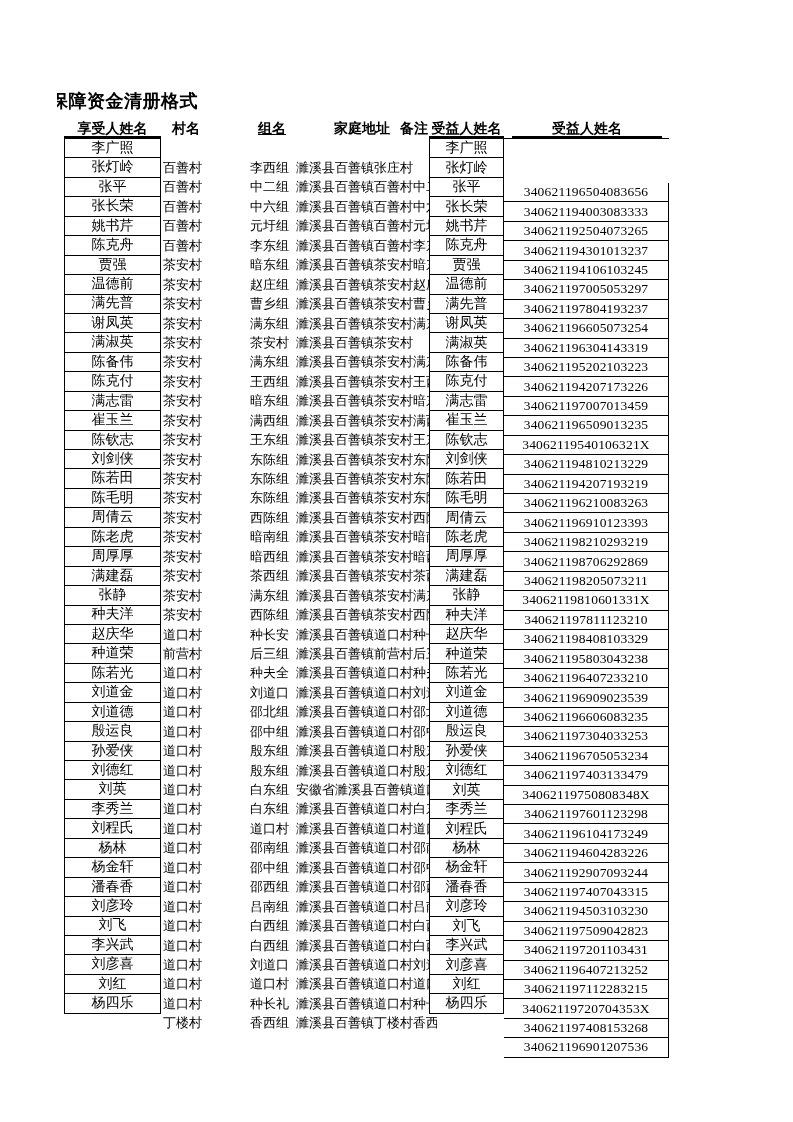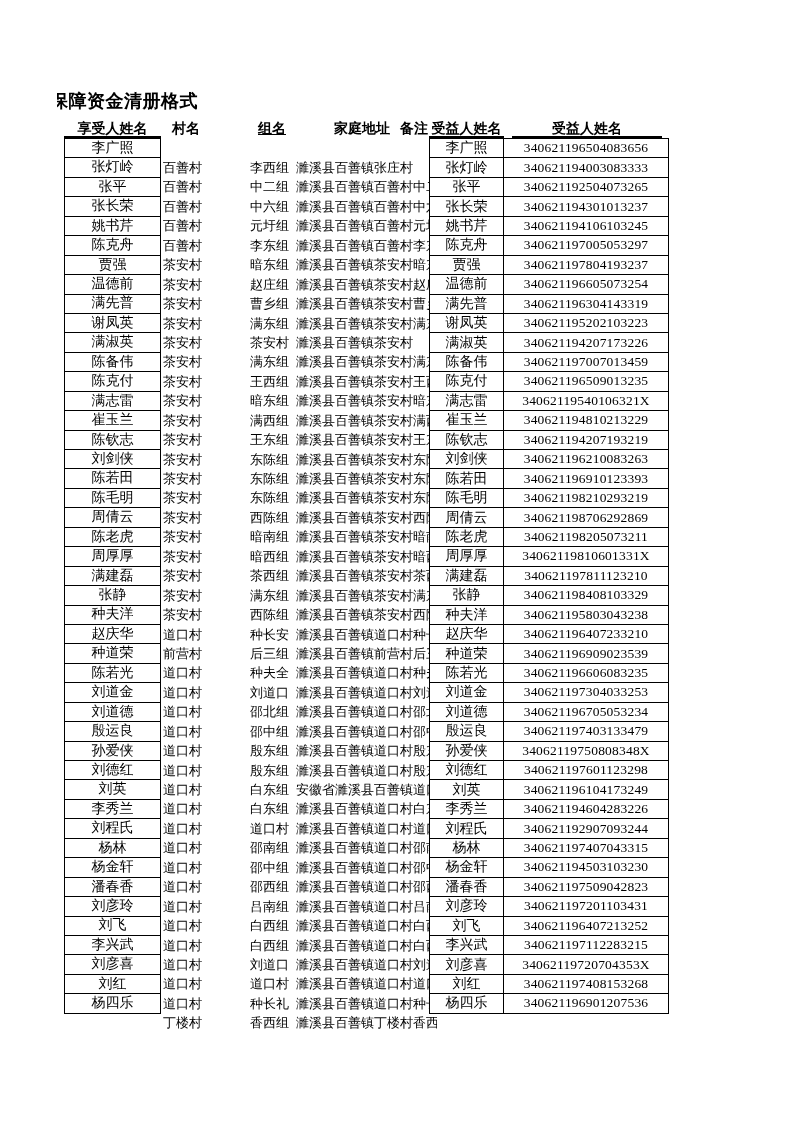--- a/index.html
+++ b/index.html
@@ -42,21 +42,21 @@
   #address-col{left:296px;width:141px;overflow:hidden;}
   .mrow{height:19.44px;line-height:19.44px;font-size:13px;white-space:nowrap;}
   
   #right-table{position:absolute;left:429px;top:138px;width:240px;border-top:1.5px solid #000;}
   .rrow{display:flex;height:19.44px;box-sizing:border-box;}
   .rcell{
     box-sizing:border-box;height:19.44px;display:flex;align-items:center;justify-content:center;
     border-bottom:1.5px solid #000;background:#fff;white-space:nowrap;
   }
   .rname{width:75px;border-left:1.5px solid #000;border-right:1.5px solid #000;font-size:14px;}
-  .rid{flex:1;border-right:1.5px solid #000;font-size:13.5px;letter-spacing:0.2px;}
+  .rid{flex:1;border-right:1.5px solid #000;font-size:13.5px;letter-spacing:0.2px;margin-top:44px;}
 </style>
 </head>
 <body>
 
 <div class="page">
 
   <div class="title-clip">
     <div class="title">保障资金清册格式</div>
   </div>
 

